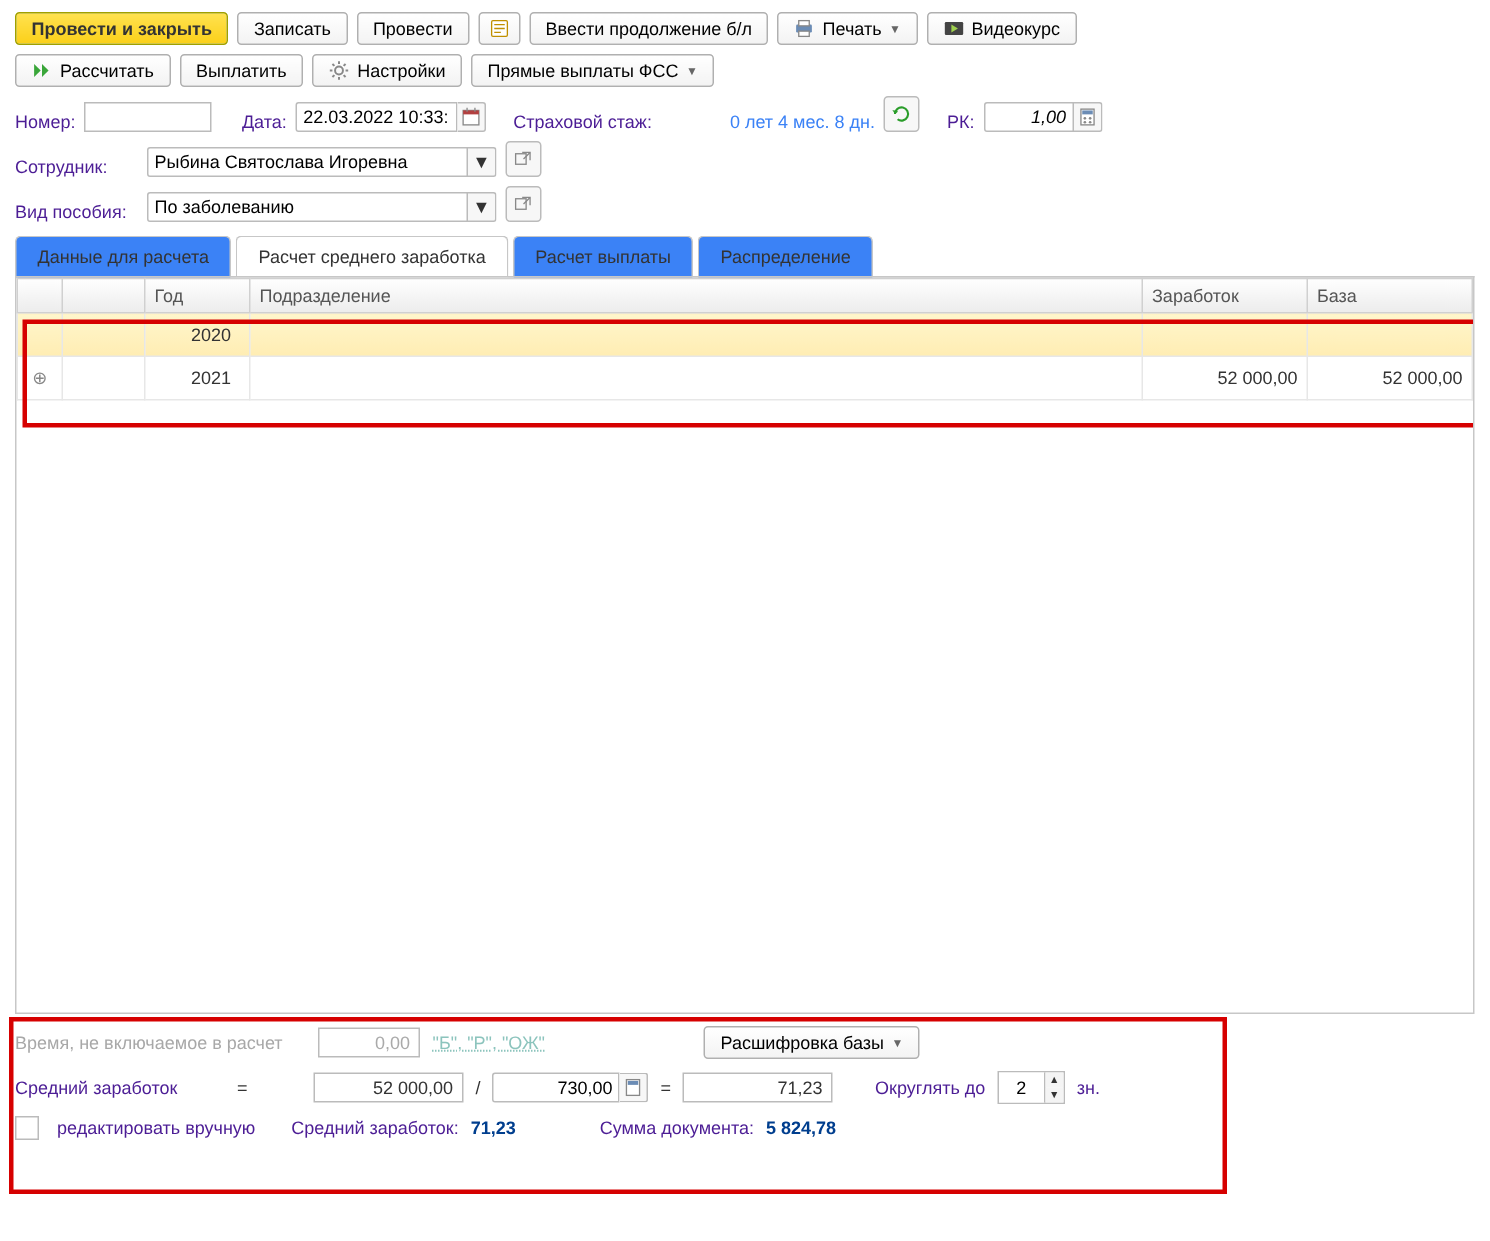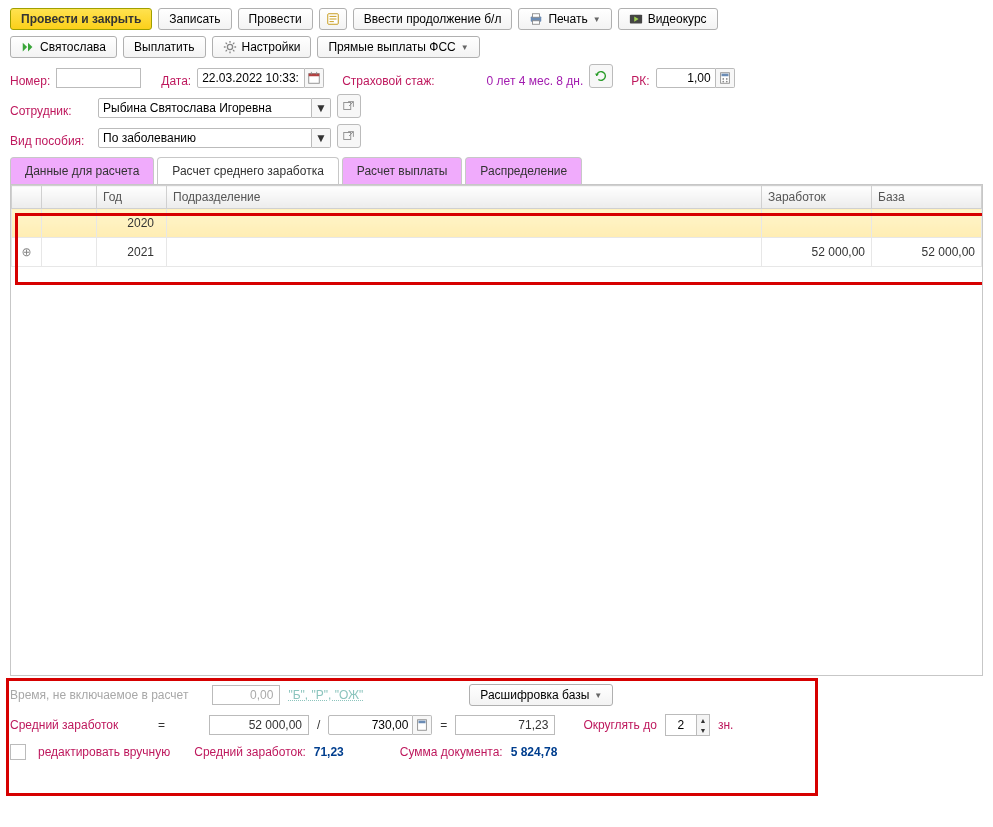--- a/index.html
+++ b/index.html
@@ -1,30 +1,30 @@
 <!DOCTYPE html>
 <html><head>
 <meta charset="utf-8">
 <style>
 html,body{margin:0;padding:0;font-family:Arial,sans-serif;font-size:12px;color:#333;background:#fff}
 body{width:993px;height:827px;position:relative;box-sizing:border-box;padding:8px 10px}
 .row{display:flex;align-items:flex-end;gap:6px;margin-bottom:6px;flex-wrap:wrap}
 .btn{display:inline-flex;align-items:center;gap:5px;border:1px solid #b0b0b0;background:linear-gradient(#ffffff,#f3f3f3);padding:3px 10px;border-radius:3px;cursor:pointer;height:22px;box-sizing:border-box;font-size:12px;white-space:nowrap}
 .btn-primary{background:linear-gradient(#ffe24f,#fbd01a);border-color:#a0a000;font-weight:bold;color:#333}
 .icon{display:inline-block;width:14px;height:14px;flex-shrink:0}
-.lbl{color:#be185d;white-space:nowrap}
-.val-static{color:#a21caf}
+.lbl{color:#4c1d95;white-space:nowrap}
+.val-static{color:#3b82f6}
 input[type=text].fld{border:1px solid #bbb;height:20px;box-sizing:border-box;padding:0 4px;font-size:12px}
 .input-group{display:flex;align-items:stretch}
 .input-group .fld{border-right:none;border-radius:2px 0 0 2px}
 .input-group .addon{border:1px solid #bbb;border-left:none;background:#f7f7f7;width:18px;display:flex;align-items:center;justify-content:center;cursor:pointer}
 .input-group .addon:last-child{border-radius:0 2px 2px 0}
 .square-btn{border:1px solid #bbb;background:#f7f7f7;width:22px;height:22px;display:flex;align-items:center;justify-content:center;cursor:pointer;border-radius:3px}
 .tabs{display:flex;border-bottom:1px solid #c7c7c7;margin-top:8px}
-.tab{padding:6px 14px;border:1px solid #c7c7c7;border-bottom:none;background:#f0abfc;margin-right:3px;border-radius:4px 4px 0 0;cursor:pointer;position:relative;top:1px}
+.tab{padding:6px 14px;border:1px solid #c7c7c7;border-bottom:none;background:#3b82f6;margin-right:3px;border-radius:4px 4px 0 0;cursor:pointer;position:relative;top:1px}
 .tab.active{background:#fff;border-bottom:1px solid #fff;font-weight:normal}
 .grid-wrap{border:1px solid #c7c7c7;margin-top:-1px;height:490px;overflow:hidden;position:relative}
 table.grid{width:100%;border-collapse:collapse;table-layout:fixed}
 table.grid th{background:linear-gradient(#fefefe,#ececec);border:1px solid #d0d0d0;padding:4px 6px;text-align:left;font-weight:normal;color:#555;font-size:12px}
 table.grid td{border:1px solid #e7e7e7;padding:4px 6px;height:20px;font-size:12px}
 tr.sel td{background:linear-gradient(#fff6cc,#ffedb3)}
 .col-expand{width:30px;text-align:center}
 .col-year{width:120px;text-align:right;padding-right:12px !important}
 .col-earn{width:110px;text-align:right}
 .col-base{width:110px;text-align:right}
@@ -81,21 +81,21 @@
     <span>Видеокурс</span>
   </button>
 </div>
 
 <div class="row">
   <button class="btn">
     <svg class="icon" viewBox="0 0 16 16">
         <polygon points="2,3 7,8 2,13" fill="#3aa63a"></polygon>
         <polygon points="8,3 13,8 8,13" fill="#3aa63a"></polygon>
       </svg>
-    <span>Святослава</span>
+    <span>Рассчитать</span>
   </button>
   <button class="btn">
       <span>Выплатить</span>
     </button>
   <button class="btn">
     <svg class="icon" viewBox="0 0 16 16">
         <circle cx="8" cy="8" r="3" fill="none" stroke="#888" stroke-width="1.5"></circle>
         <path d="M8 1v2M8 13v2M1 8h2M13 8h2M3 3l1.5 1.5M11.5 11.5L13 13M13 3l-1.5 1.5M4.5 11.5L3 13" stroke="#888" stroke-width="1.5"></path>
       </svg>
     <span>Настройки</span>
@@ -128,21 +128,21 @@
   <span class="val-static">0 лет 4 мес. 8 дн.</span>
   <span class="square-btn">
     <svg class="icon" viewBox="0 0 16 16">
         <path d="M3 8a5 5 0 1 1 2 4" fill="none" stroke="#2a9d2a" stroke-width="1.6"></path>
         <polygon points="3,8 1,5 5.5,6" fill="#2a9d2a"></polygon>
       </svg>
   </span>
   <span style="width:6px"></span>
   <span class="lbl">РК:</span>
   <div class="input-group">
-    <input type="text" class="fld fld-right" style="width: 60px;" value="1,00">
+    <input type="text" class="fld fld-right" style="width: 60px; font-style: italic;" value="1,00">
     <span class="addon">
       <svg class="icon" viewBox="0 0 16 16">
           <rect x="3" y="2" width="10" height="12" fill="#fff" stroke="#888"></rect>
           <rect x="4" y="3" width="8" height="3" fill="#6b8cb5"></rect>
           <circle cx="6" cy="9" r="1" fill="#888"></circle>
           <circle cx="10" cy="9" r="1" fill="#888"></circle>
           <circle cx="6" cy="12" r="1" fill="#888"></circle>
           <circle cx="10" cy="12" r="1" fill="#888"></circle>
         </svg>
     </span>

